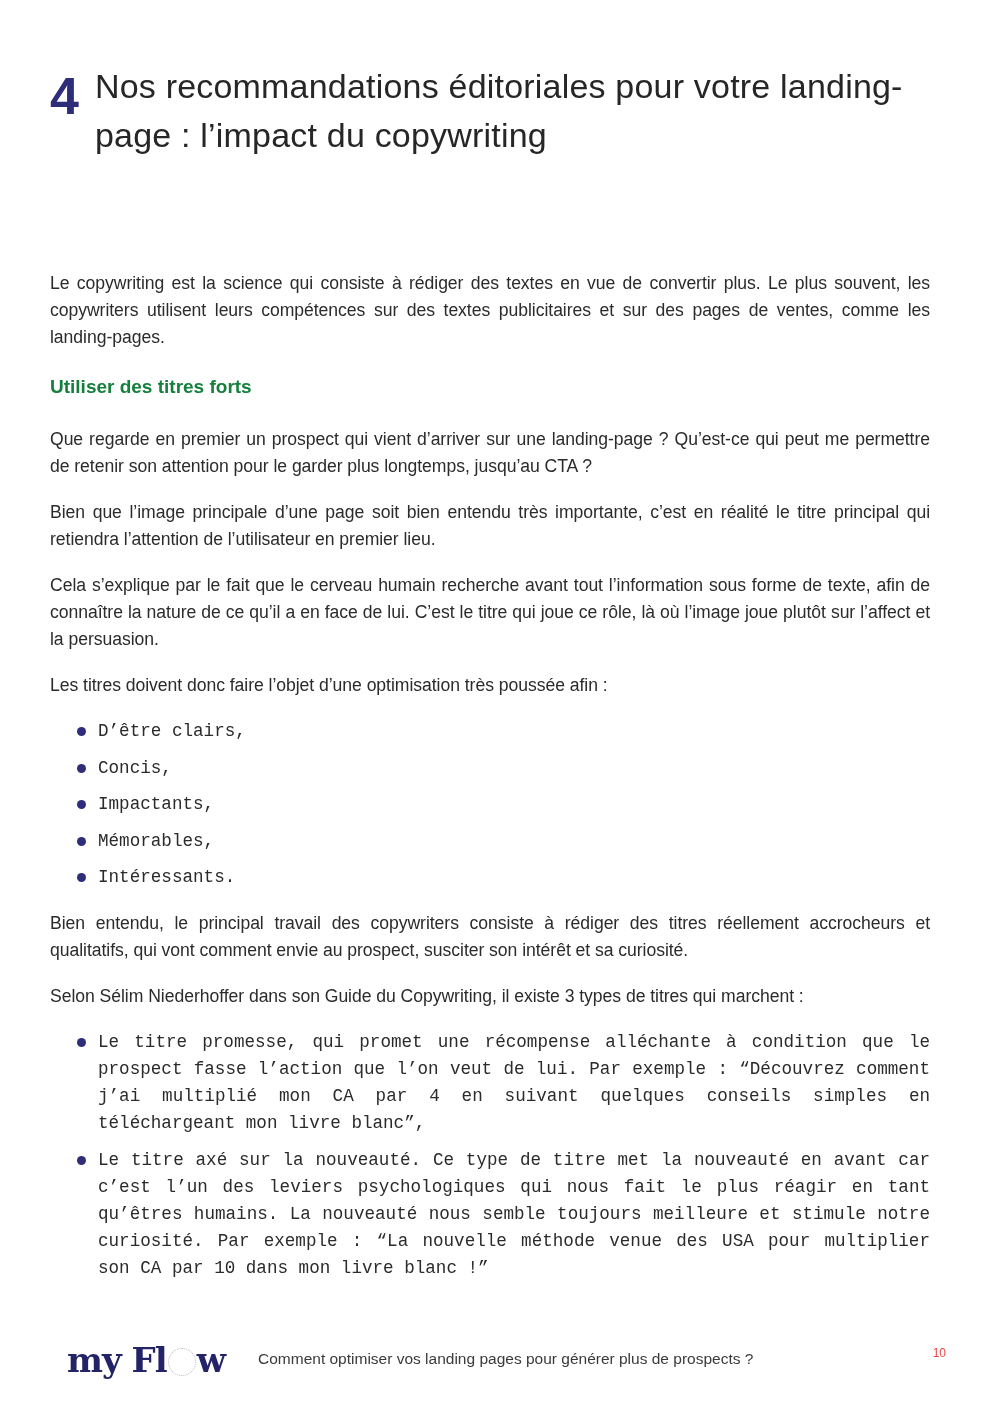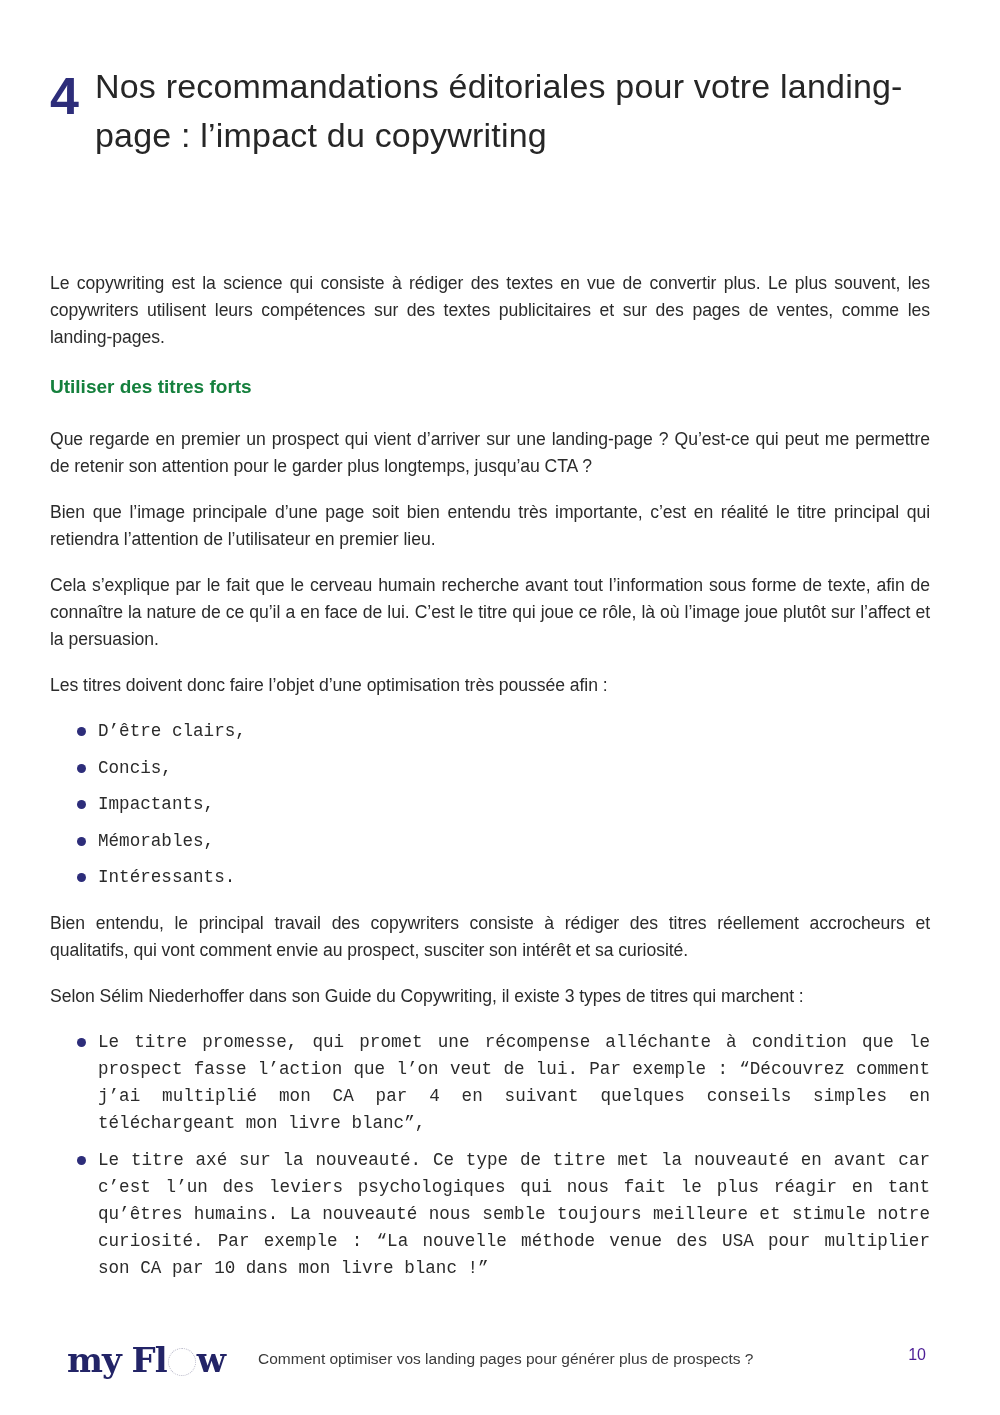--- a/index.html
+++ b/index.html
@@ -21,21 +21,21 @@
   ul.long li { text-align: justify; margin-bottom: 10px; padding-left: 24px; }
   ul.long { padding-left: 48px; }
   ul.long li .dot { left: 3px; }
   ul.long { padding-left: 48px; margin-left: 0; }
   .footer { position: absolute; left: 50px; top: 1340px; width: 880px; height: 40px; margin-left: 17px; }
   .logo { position: absolute; left: 0; top: 0; font-family: "DejaVu Serif", serif; font-weight: bold;
           font-size: 34px; color: #232467; letter-spacing: -1px; line-height: 40px; display: flex; align-items: center; }
   .logo .globe { display: inline-block; width: 26px; height: 26px; border-radius: 50%; border: 1.5px dotted #b8b8c8;
                  margin: 0 1px; position: relative; top: 2px; }
   .footer-text { position: absolute; left: 191px; top: 10px; font-size: 15.5px; color: #3a3a3a; text-align: right; }
-  .page-number { position: absolute; right: 21px; top: 6px; font-size: 16px; color: #4c1d95; }
+  .page-number { position: absolute; right: 1px; top: 6px; font-size: 12px; color: #ef4444; }
 </style>
 </head>
 <body>
 
 <div class="page-title">
   <div class="chapter-num">4</div>
   <h1 class="title-text">Nos recommandations éditoriales pour votre landing-page : l’impact du copywriting</h1>
 </div>
 
 <div class="content">

